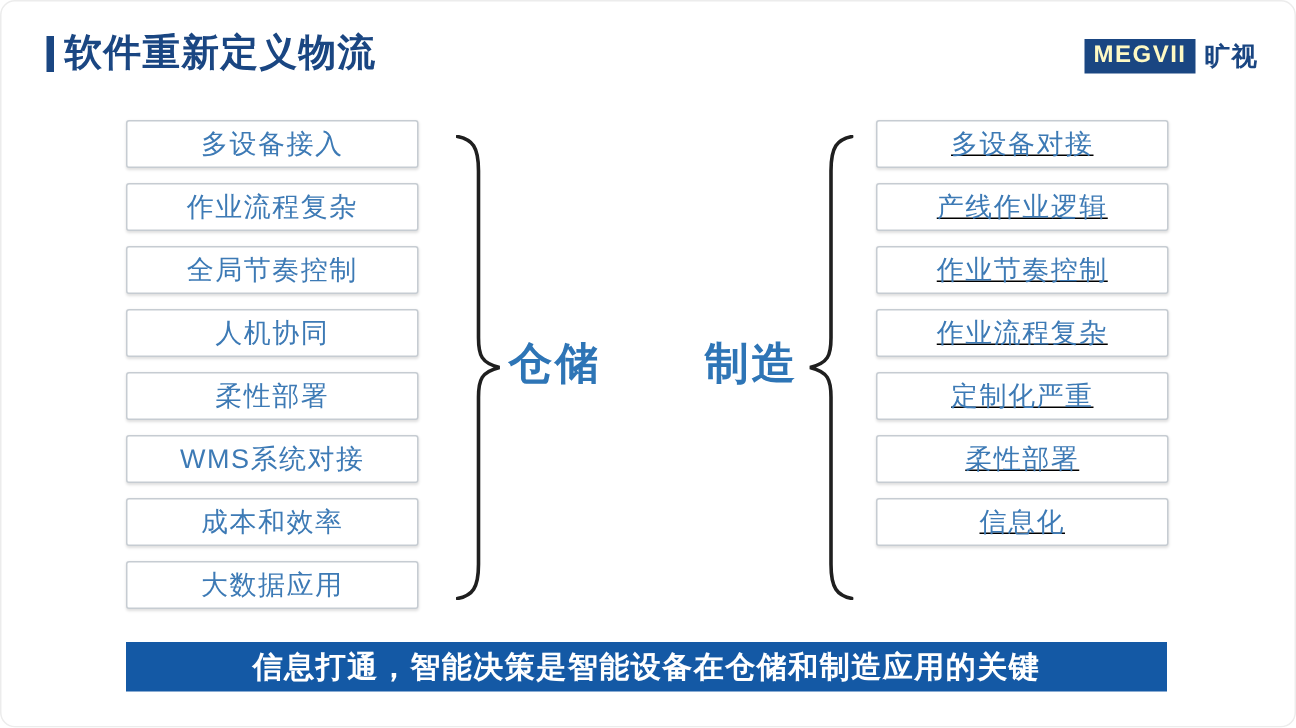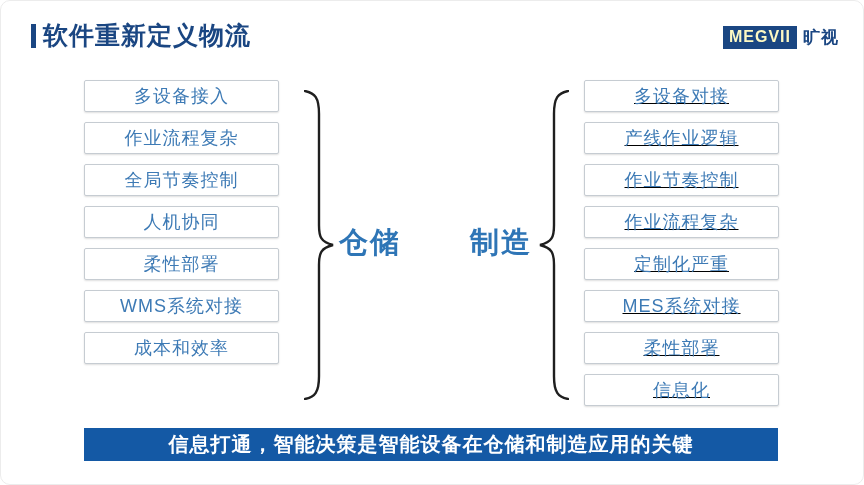--- a/index.html
+++ b/index.html
@@ -154,29 +154,29 @@
   </div>
 
   <div class="col col-left">
       <div class="item-box">多设备接入</div>
       <div class="item-box">作业流程复杂</div>
       <div class="item-box">全局节奏控制</div>
       <div class="item-box">人机协同</div>
       <div class="item-box">柔性部署</div>
       <div class="item-box">WMS系统对接</div>
       <div class="item-box">成本和效率</div>
+      <div class="item-box">大数据应用</div>
     </div>
 
   <div class="col col-right">
       <div class="item-box">多设备对接</div>
       <div class="item-box">产线作业逻辑</div>
       <div class="item-box">作业节奏控制</div>
       <div class="item-box">作业流程复杂</div>
       <div class="item-box">定制化严重</div>
-      <div class="item-box">MES系统对接</div>
       <div class="item-box">柔性部署</div>
       <div class="item-box">信息化</div>
     </div>
 
   <div class="brace brace-left">
     <svg viewBox="0 0 30 312" preserveAspectRatio="none">
       <path d="M 1 1 C 11 3, 15 8, 15 24 L 15 136 C 15 148, 17 153, 29 156 C 17 159, 15 164, 15 176 L 15 288 C 15 304, 11 309, 1 311"></path>
     </svg>
   </div>
   <div class="brace brace-right">

